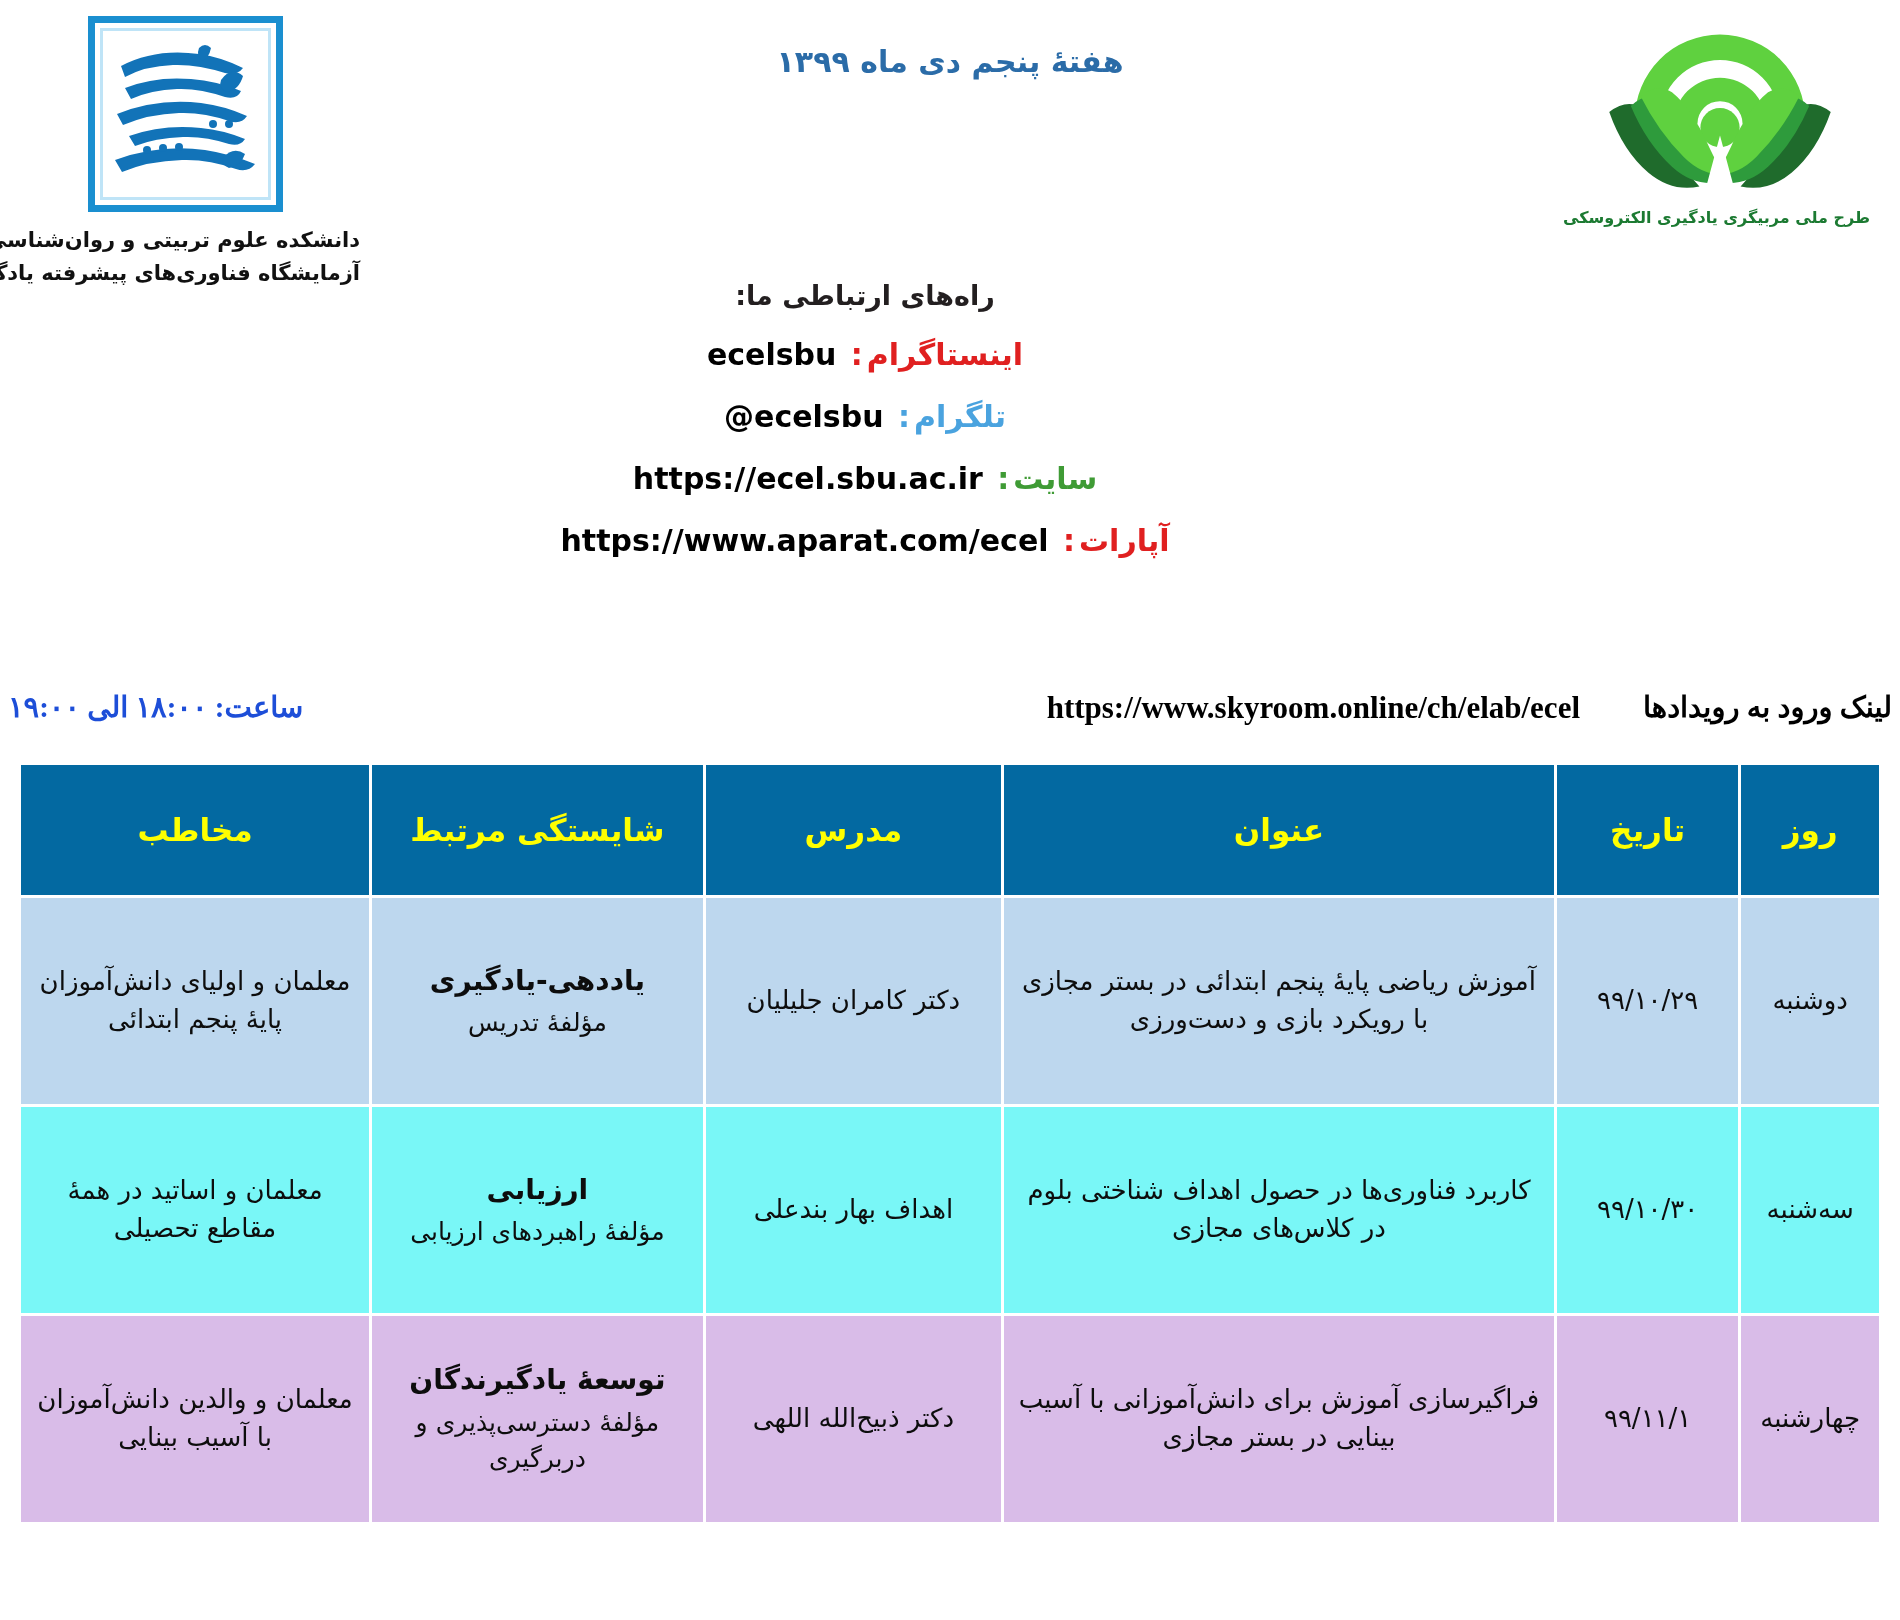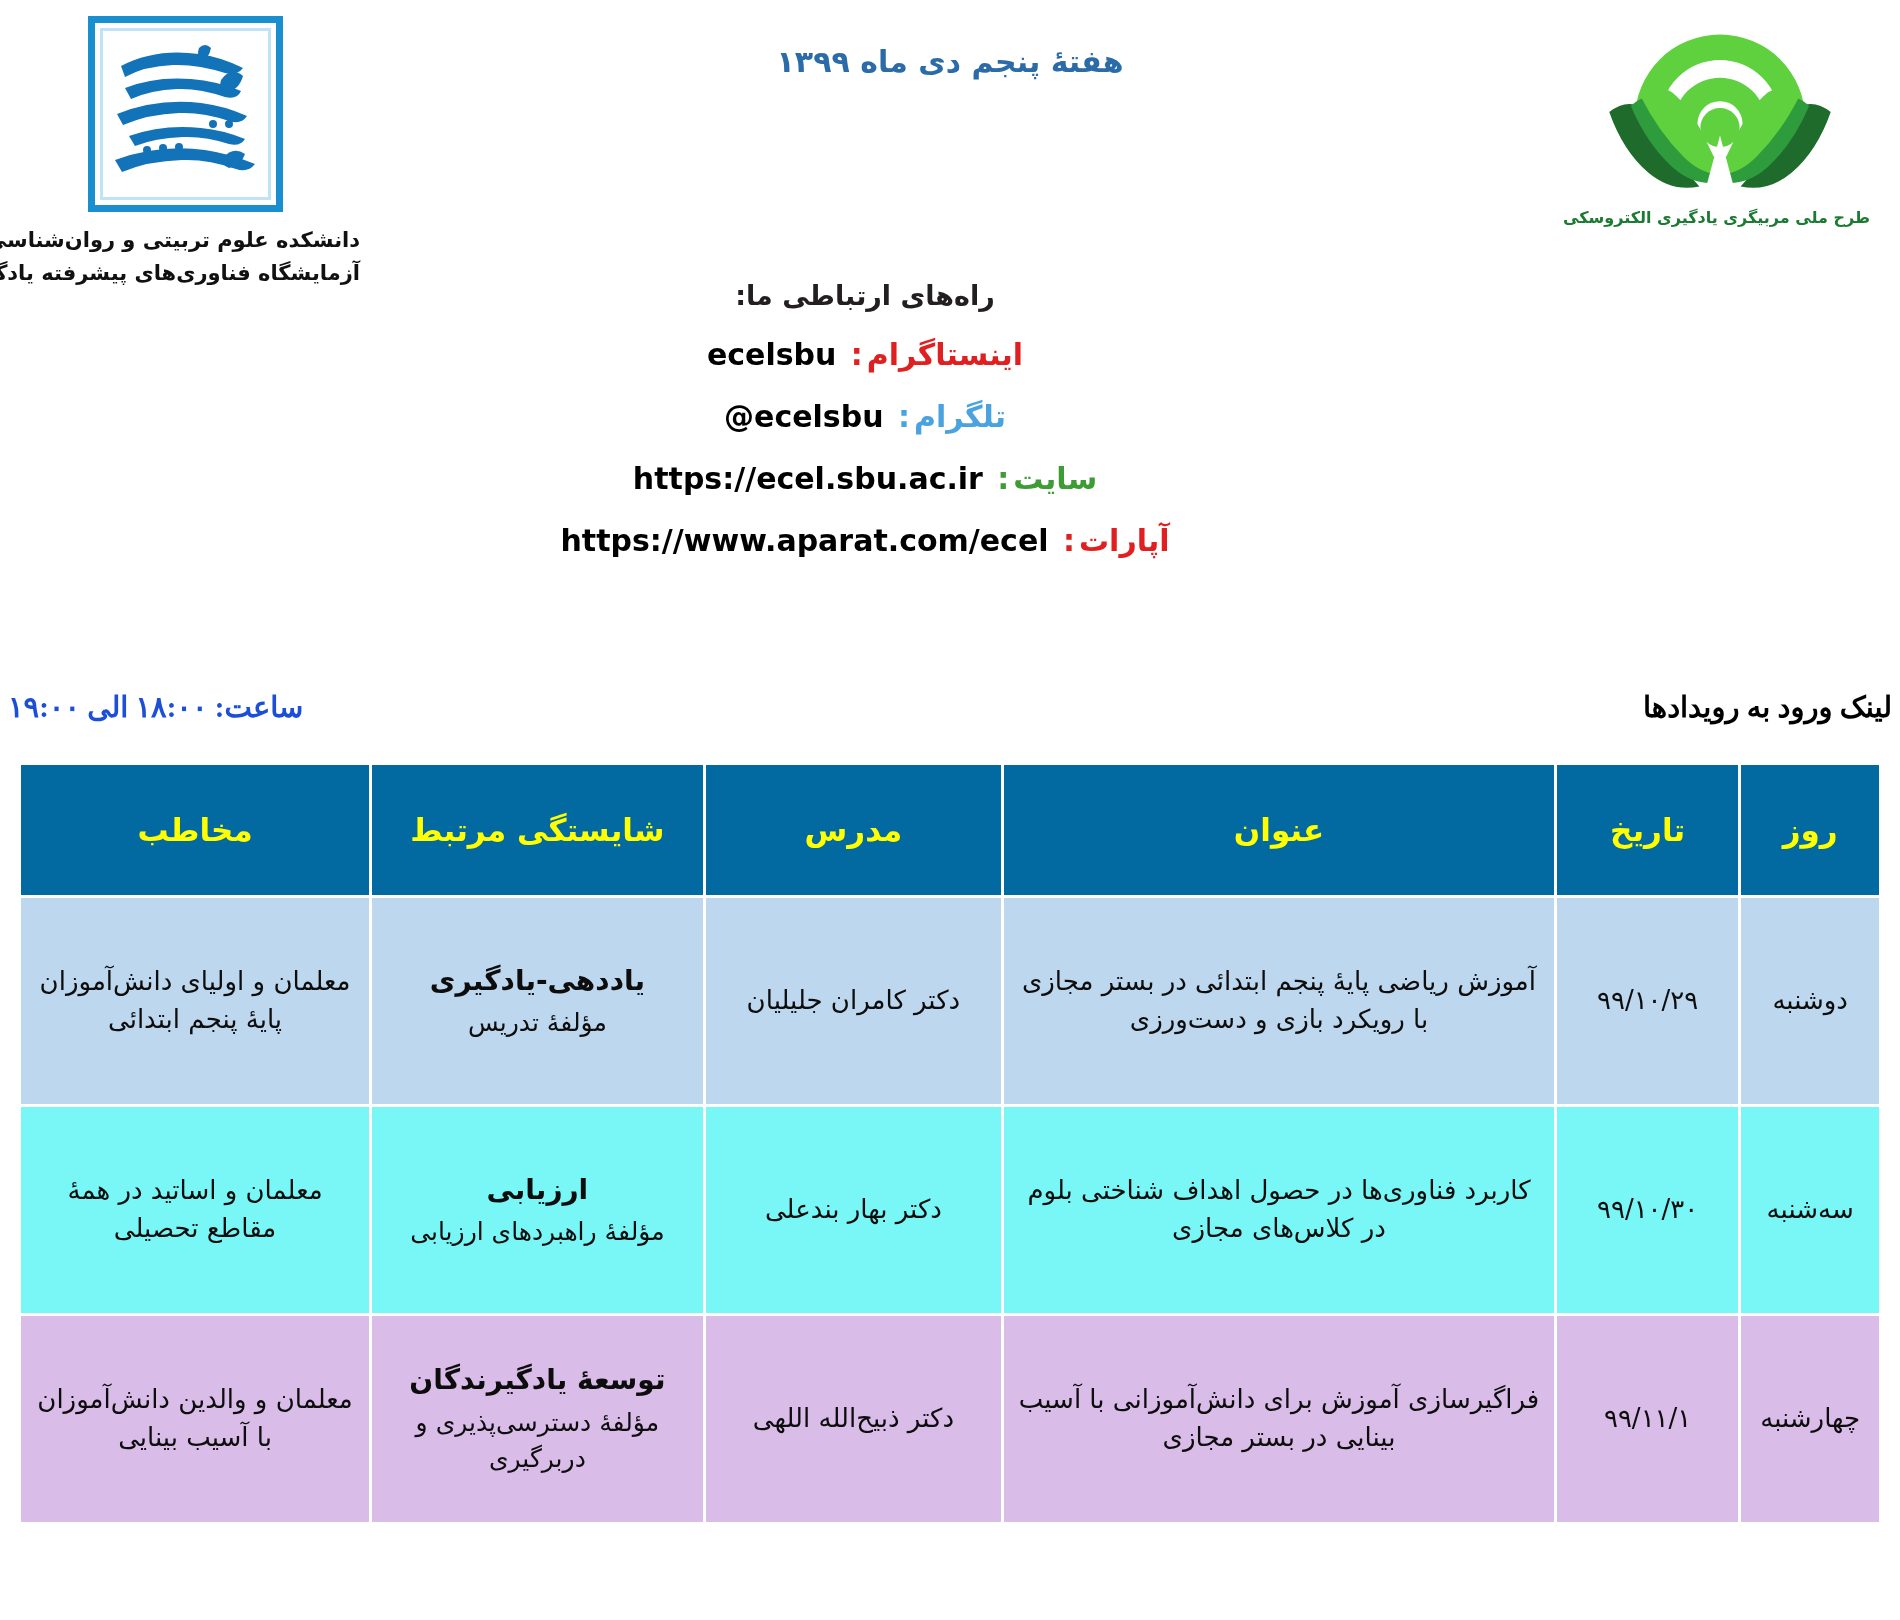--- a/index.html
+++ b/index.html
@@ -323,20 +323,21 @@
   </div>
 
   <div class="contact-row">
     <span class="c-label lbl-aparat">آپارات</span><span class="c-label lbl-aparat">:</span>
     <span class="c-value">https://www.aparat.com/ecel</span>
   </div>
 </div>
 
 <div class="strip">
   <div class="strip-right">لینک ورود به رویدادها</div>
+  <div class="strip-url">https://www.skyroom.online/ch/elab/ecel</div>
   <div class="strip-left">ساعت: ۱۸:۰۰ الی ۱۹:۰۰</div>
 </div>
 
 <div class="schedule-wrap">
   <table class="schedule">
     <thead>
       <tr>
         <th class="col-day">روز</th>
         <th class="col-date">تاریخ</th>
         <th class="col-title">عنوان</th>
@@ -356,21 +357,21 @@
           <span class="comp-main">یاددهی-یادگیری</span>
           <span class="comp-sub">مؤلفهٔ تدریس</span>
         </td>
         <td>معلمان و اولیای دانش‌آموزان پایهٔ پنجم ابتدائی</td>
       </tr>
 
       <tr class="row-2">
         <td>سه‌شنبه</td>
         <td class="cell-date">۹۹/۱۰/۳۰</td>
         <td>کاربرد فناوری‌ها در حصول اهداف شناختی بلوم در کلاس‌های مجازی</td>
-        <td>دکتر بهار بندعلی</td>
+        <td>اهداف بهار بندعلی</td>
         <td>
           <span class="comp-main">ارزیابی</span>
           <span class="comp-sub">مؤلفهٔ راهبردهای ارزیابی</span>
         </td>
         <td>معلمان و اساتید در همهٔ مقاطع تحصیلی</td>
       </tr>
 
       <tr class="row-3">
         <td>چهارشنبه</td>
         <td class="cell-date">۹۹/۱۱/۱</td>

